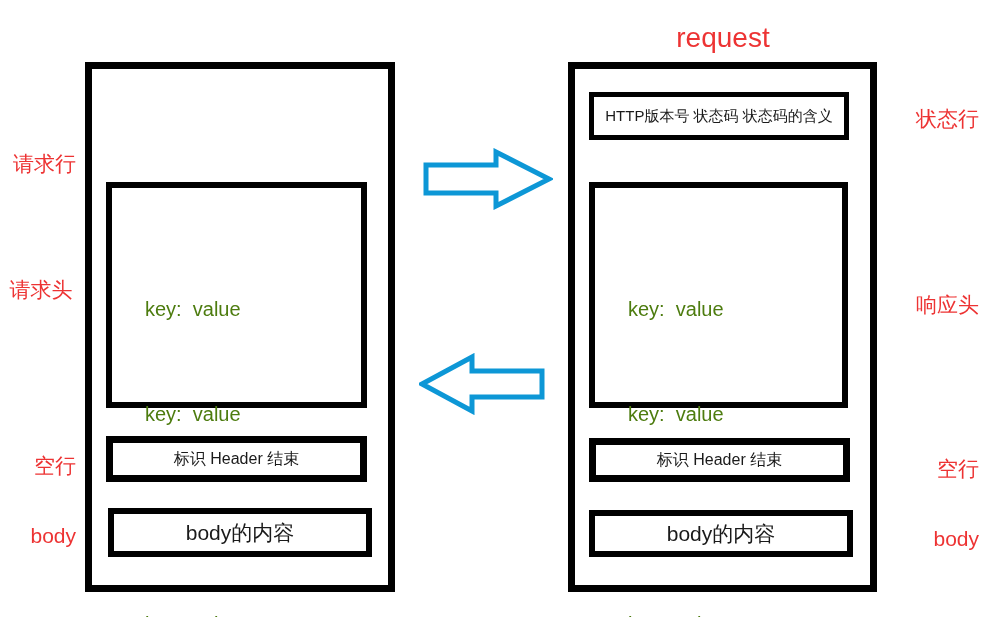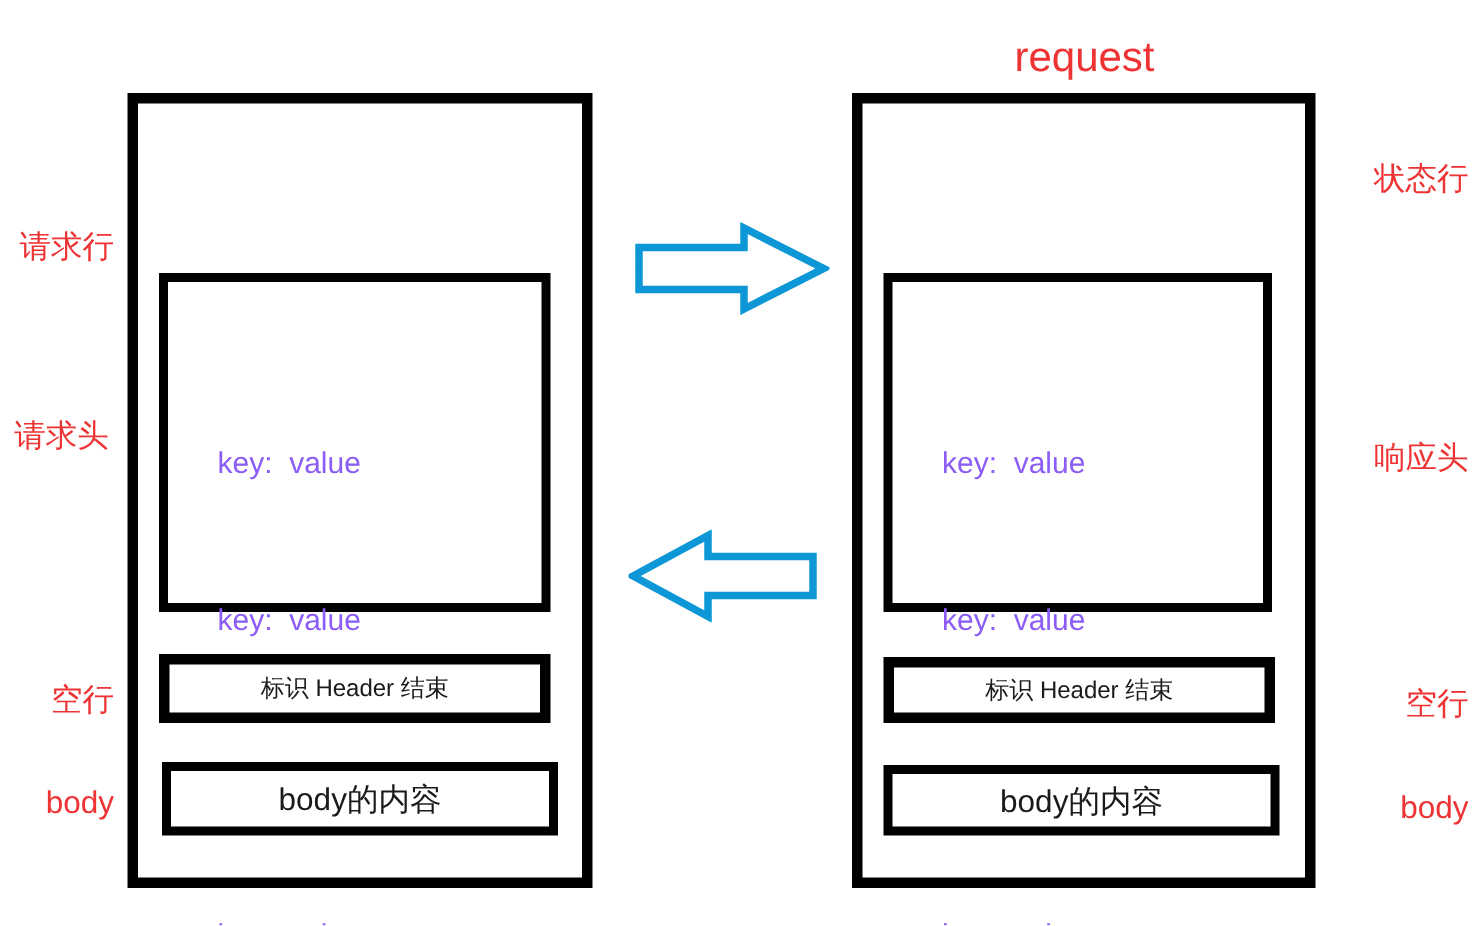--- a/index.html
+++ b/index.html
@@ -37,21 +37,21 @@
   .status-box{border:5px solid #000;font-size:15px;}
   .headers-box{
     border:6px solid #000;
     display:block;
     font-size:20px;
     line-height:35px;
     padding:34px 0 0 33px;
   }
   .blank-box{border:7px solid #000000;font-size:16px;}
   .body-box{border:6px solid #000;font-size:21px;}
-  .kv-line{white-space:pre;color:#8b5cf6;}
+  .kv-line{white-space:pre;color:#4d7c0f;}
   .side-label{
     position:absolute;
     font-size:21px;
     color:var(--red);
     white-space:nowrap;
   }
   .side-label.left{left:6px;width:70px;text-align:right;}
   .side-label.right{left:884px;width:95px;text-align:right;}
   .arrow-svg{position:absolute;display:block;}
   .arrow-svg polygon{fill:#ffffff;stroke:var(--blue);stroke-width:5;stroke-linejoin:miter;}
@@ -81,20 +81,23 @@
     <span>body的内容</span>
   </div>
 
   <div class="side-label left" style="top:105px;margin-top:45px;">请求行</div>
   <div class="side-label left" style="top:276px;text-align:center;">请求头</div>
   <div class="side-label left" style="top:452px;">空行</div>
   <div class="side-label left" style="top:524px;">body</div>
 
   <div class="outer-box" style="left:568px;top:62px;width:309px;height:530px;"></div>
 
+  <div class="inner-box status-box" style="left:589px;top:92px;width:260px;height:48px;">
+    <span>HTTP版本号 状态码 状态码的含义</span>
+  </div>
 
   <div class="inner-box headers-box" style="left:589px;top:182px;width:259px;height:226px;">
     <div class="kv-line">key:  value</div>
     <div class="kv-line">key:  value</div>
     <div class="kv-line">......</div>
     <div class="kv-line">key:  value</div>
   </div>
 
   <div class="inner-box blank-box" style="left:589px;top:438px;width:261px;height:44px;">
     <span>标识 Header 结束</span>

